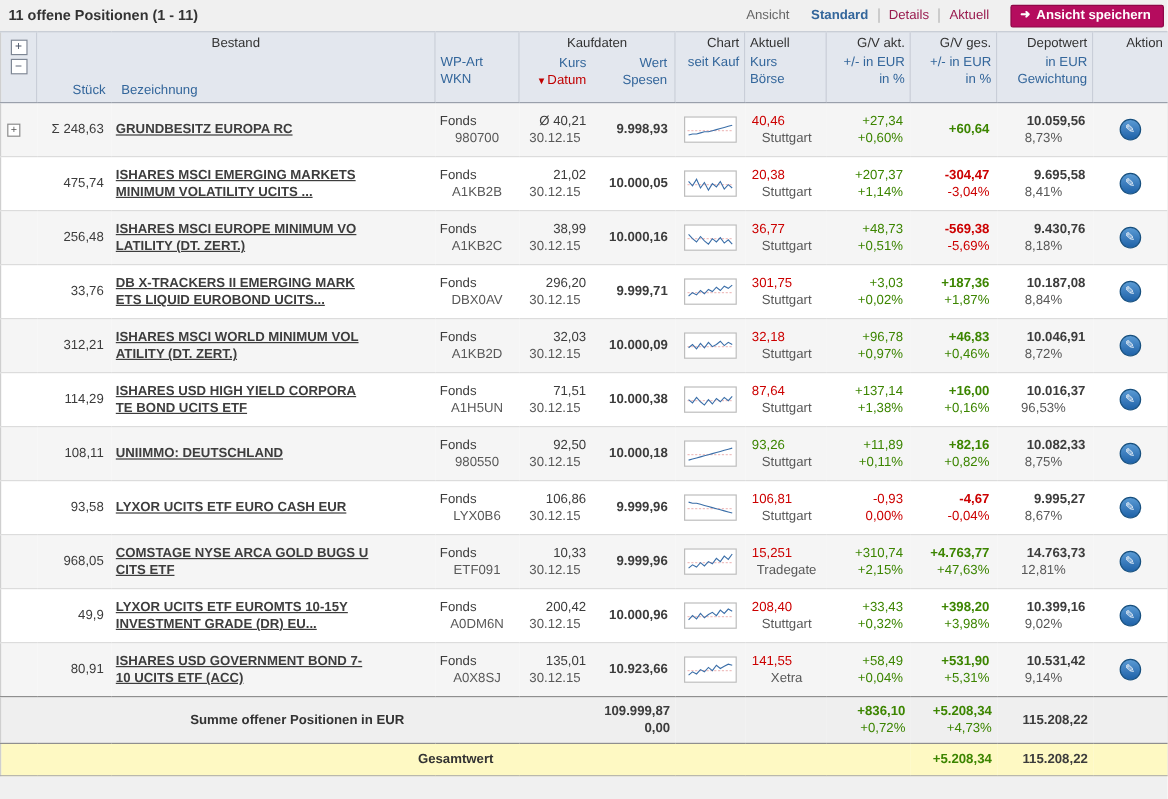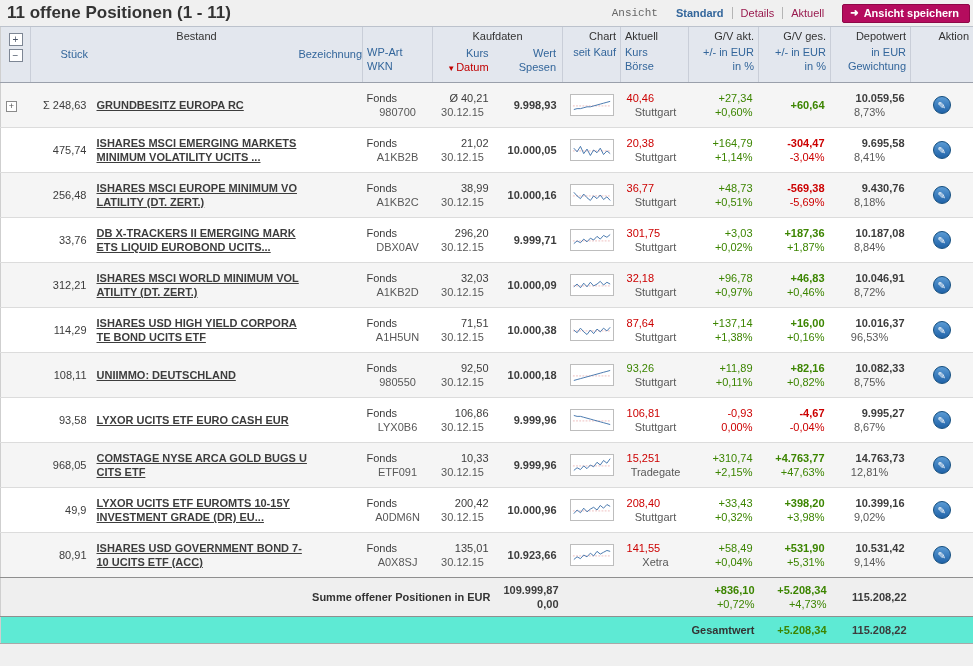--- a/index.html
+++ b/index.html
@@ -6,46 +6,46 @@
     --accent:#b50c5e; --pos:#3c8500; --neg:#cc0000;
     --bluelink:#33669b; --redlink:#991a4e;
   }
   *{box-sizing:border-box;}
   body{
     margin:0; width:973px; background:#f0f0f0;
     font-family:"Liberation Sans", sans-serif; font-size:11px; color:#3c3c3c;
   }
   
   .topbar{height:26px; display:flex; align-items:center; justify-content:space-between; padding:0 3px 0 7px;}
-  .title{font-weight:bold; font-size:17px; color:#333;}
+  .title{font-weight:bold; font-size:12px; color:#333;}
   .views{display:flex; align-items:center;}
-  .views .vlabel{color:#666; margin-right:10px;font-family:Liberation Mono, monospace;}
+  .views .vlabel{color:#666; margin-right:10px;}
   .viewlink{text-decoration:none; color:var(--redlink); padding:0 8px; line-height:12px;}
   .viewlink.sep{border-left:1px solid #b5b5b5;}
   .viewlink.active{color:var(--bluelink); font-weight:bold;}
   .savebtn{margin-left:10px; background:var(--accent); color:#fff; font-weight:bold; border:1px solid #8e0747;
     height:19px; padding:0 10px 0 7px; font-size:11px; font-family:inherit; display:flex; align-items:center; gap:5px;
     border-radius:2px; cursor:pointer;}
   .savebtn .arr{font-size:10px; line-height:10px;}
   
   table{width:973px; table-layout:fixed; border-collapse:collapse; background:#fff;
     border-left:1px solid #cfcfcf; border-right:1px solid #cfcfcf; border-bottom:1px solid #a8a8a8;}
   thead th{background:#e3e7ee; border-top:1px solid #bcc2cc; border-bottom:1px solid #9aa0ab;
     border-left:1px solid #c9ced8; height:56px; padding:3px 4px; vertical-align:top; font-weight:normal; text-align:left;}
   thead th:first-child{border-left:none;}
   .h-group{height:15px; font-weight:normal; color:#333;}
   .h-sub{height:14px; line-height:14px; color:var(--bluelink);}
   .hg-c{text-align:center;} .ha-r{text-align:right;} .ha-c{text-align:right;}
   .th-pad0{padding-left:0; padding-right:0;}
   .iconcol{display:flex; flex-direction:column; gap:3px; align-items:center; padding-top:3px;}
   .tblicon{display:block; width:14px; height:13px; border:1px solid #7d8694; background:#fff; color:#4a5568;
     font-size:10px; line-height:11px; text-align:center; cursor:pointer;}
-  .bs-sub{display:flex; margin-top:2px;}
+  .bs-sub{display:flex; margin-top:23px;}
   .bs-sub .s{width:62px; text-align:right; padding-right:5px;}
-  .bs-sub .bz{flex:1; text-align:right; padding-left:8px;}
+  .bs-sub .bz{flex:1; text-align:left; padding-left:8px;}
   .kd-sub{display:flex; margin-top:1px;}
   .kd-sub .k,.kd-sub .w{text-align:right; padding-right:6px;}
   .kd-sub .k{width:62px;} .kd-sub .w{width:68px;}
   .sorted, .sorticon{color:#c00000;}
   .sorticon{font-size:8px; margin-right:1px;}
   
   tbody td{border-top:1px solid #dcdcdc; padding:2px 4px; vertical-align:middle; line-height:14px;}
   tr.odd td{background:#f5f5f5;} tr.even td{background:#ffffff;}
   tr.pos-row{height:45px;}
   .c-exp{padding-left:5px;}
@@ -58,24 +58,24 @@
   .pos{color:var(--pos);} .neg{color:var(--neg);}
   .c-chart{text-align:center;}
   .spark svg{display:inline-block; vertical-align:middle; background:#fff; border:1px solid #bdbdbd;}
   .c-akt{padding-left:6px;}
   .c-act{text-align:center;}
   .actbtn{width:18px; height:18px; border-radius:50%; border:1px solid #17507f;
     background:linear-gradient(#5a9ad4,#1f62a8); color:#fff; font-size:10px; line-height:15px; text-align:center;
     padding:0; cursor:pointer; font-family:inherit;}
   
   .sum-row td{background:#efefef; border-top:1px solid #8f8f8f; padding:5px 4px;}
-  .sum-label, .cash-left, .total-label{font-weight:bold; padding-left:7px; text-align:right; color:#333;}
+  .sum-label, .cash-left, .total-label{font-weight:bold; padding-left:7px; text-align:center; color:#333;}
   .cash-row td{background:#f8f8f8; border-top:1px solid #c6c6c6; padding:4px; height:23px;}
   .cashlink{color:var(--bluelink); text-decoration:none; font-weight:normal; margin-left:8px;}
-  .total-row td{background:#5eead4; border-top:1px solid #8f8f8f; padding:6px 4px; height:26px;}
+  .total-row td{background:#fef9c3; border-top:1px solid #8f8f8f; padding:6px 4px; height:26px;}
 </style>
 </head>
 <body>
 
 <div class="topbar">
   <div class="title">11 offene Positionen (1 - 11)</div>
   <div class="views">
     <span class="vlabel">Ansicht</span>
     <a href="#" class="viewlink active">Standard</a>
     <a href="#" class="viewlink sep">Details</a>
@@ -222,21 +222,21 @@
         </td>
     <td class="c-chart"><span class="spark"><svg width="44" height="22" viewBox="0 0 44 22">
               <line x1="1" x2="43" y1="12" y2="12" stroke="#e8a7a7" stroke-width="0.8" stroke-dasharray="2 1.5"></line>
               <polyline points="2.0,9 5.6,13 9.3,7 12.9,15 16.5,10 20.2,17 23.8,11 27.5,14 31.1,9 34.7,16 38.4,12 42.0,15" fill="none" stroke="#3a6ea8" stroke-width="1"></polyline>
             </svg></span></td>
     <td class="c-akt">
       <div class="neg">20,38</div>
       <div class="sec">Stuttgart</div>
     </td>
     <td class="num">
-      <div class="pos">+164,79</div>
+      <div class="pos">+207,37</div>
       <div class="pos">+1,14%</div>
     </td>
     <td class="num">
       <div class="b neg">-304,47</div>
       <div class="neg">-3,04%</div>
     </td>
     <td class="num">
       <div class="b">9.695,58</div>
       <div class="sec">8,41%</div>
     </td>

